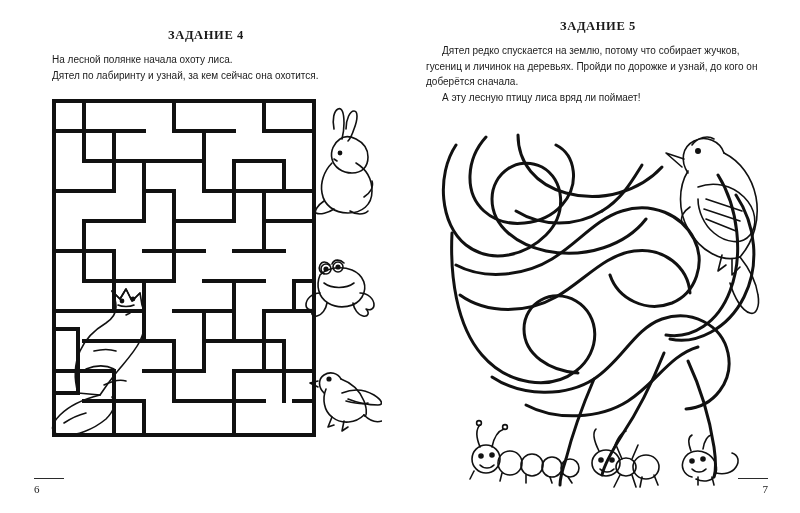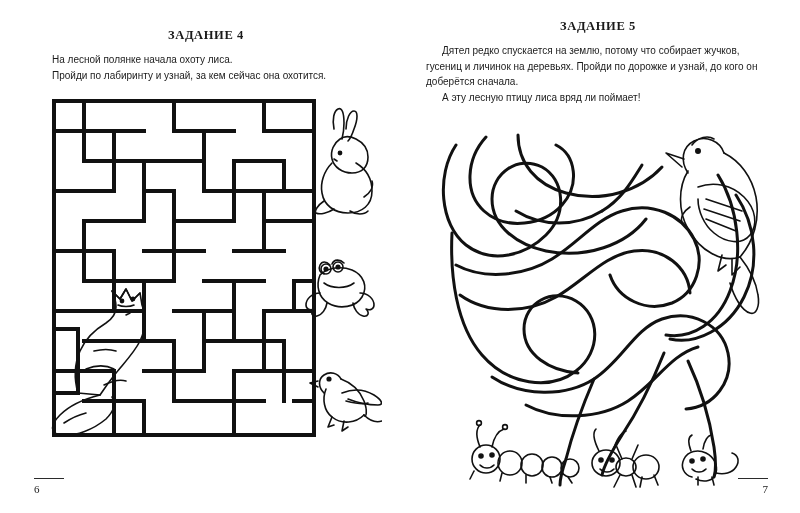--- a/index.html
+++ b/index.html
@@ -92,21 +92,21 @@
 
 <div class="page">
   <div class="spread">
 
     <div class="leaf left">
 
       <div class="task-title">ЗАДАНИЕ 4</div>
 
       <div class="task-text">
         <p>На лесной полянке начала охоту лиса.</p>
-        <p>Пройди по лабиринту и узнай, за кем сейчас она охотится.</p>
+        <p>Дятел по лабиринту и узнай, за кем сейчас она охотится.</p>
       </div>
 
       <div class="art">
         <svg width="348" height="360" viewBox="0 0 348 360" xmlns="http://www.w3.org/2000/svg">
           <g fill="none" stroke="#111111" stroke-width="4" stroke-linecap="square">
 
             <rect x="20" y="8" width="260" height="334"></rect>
 
             <path d="M20 236 L20 300"></path>
 

